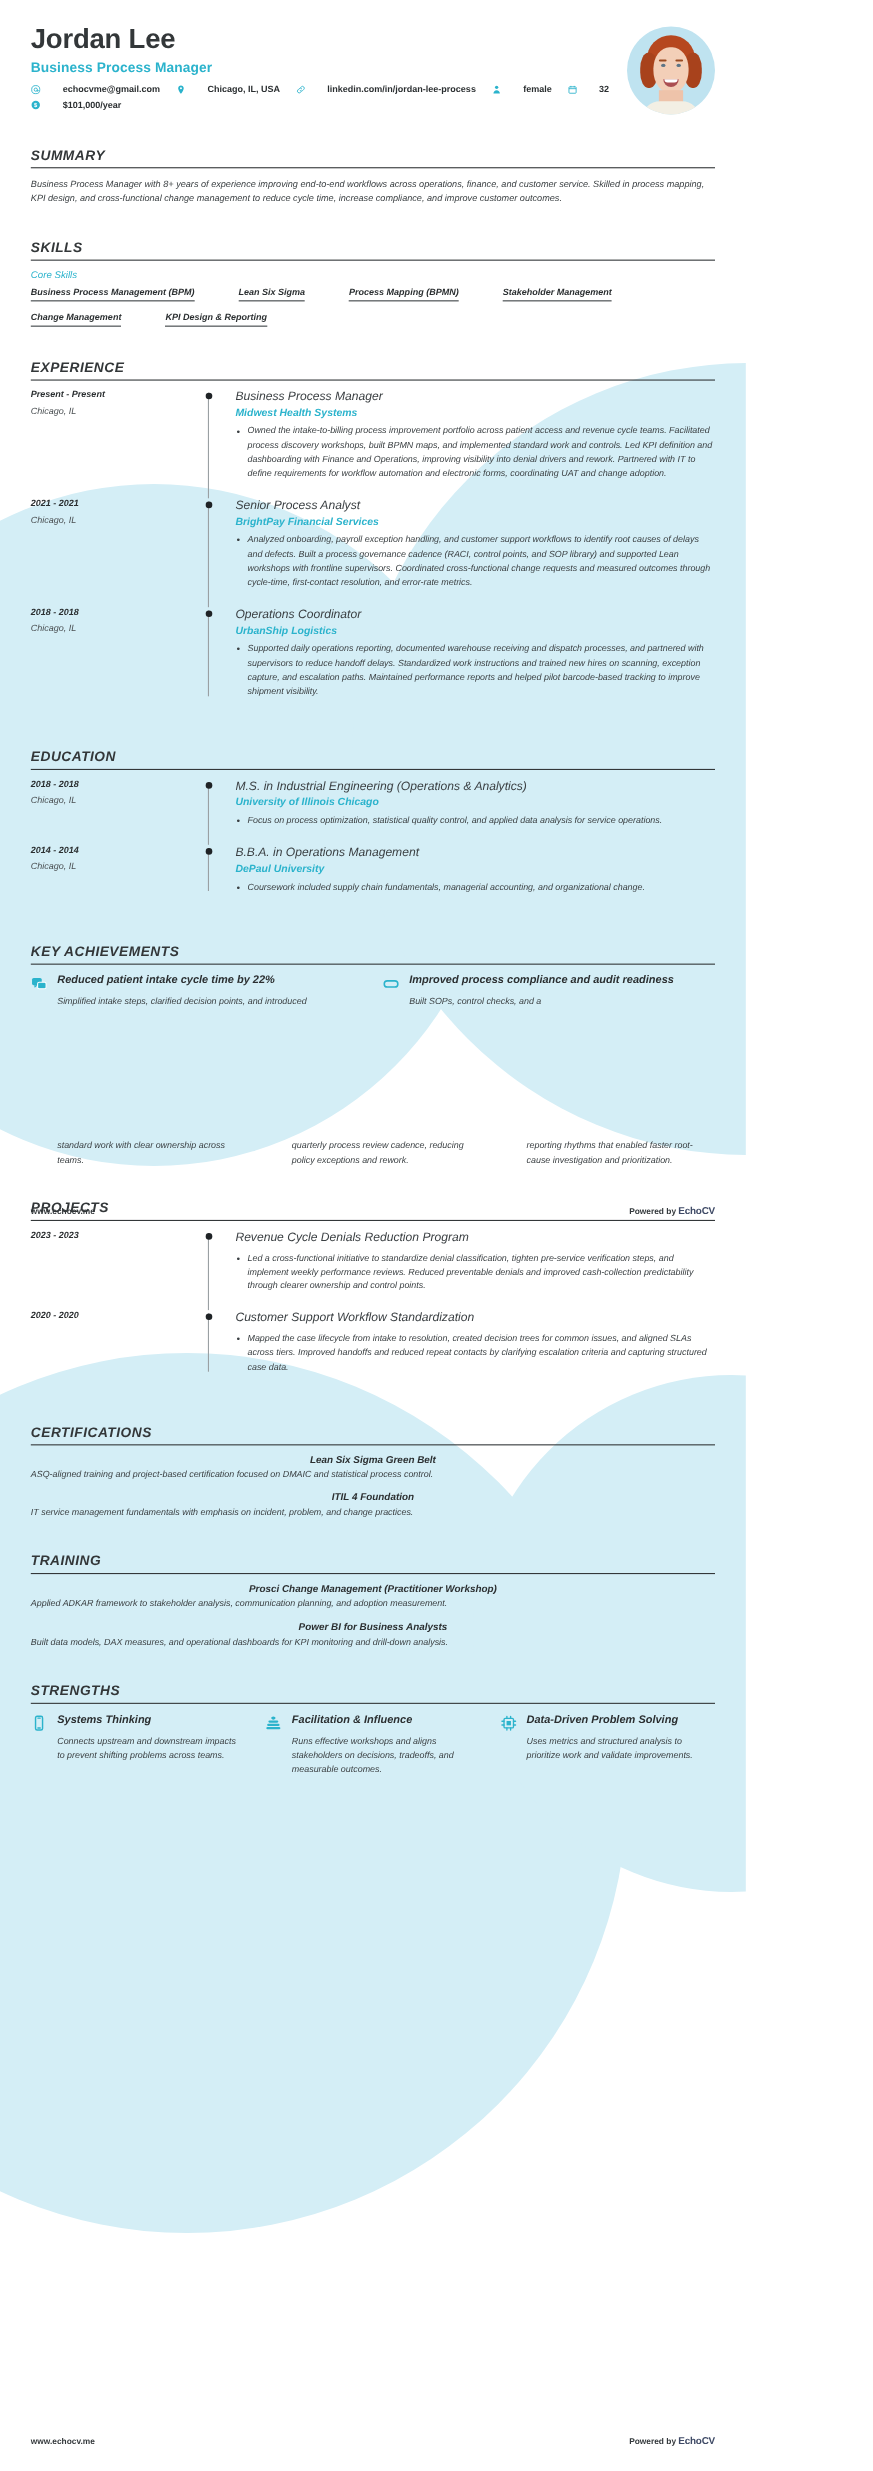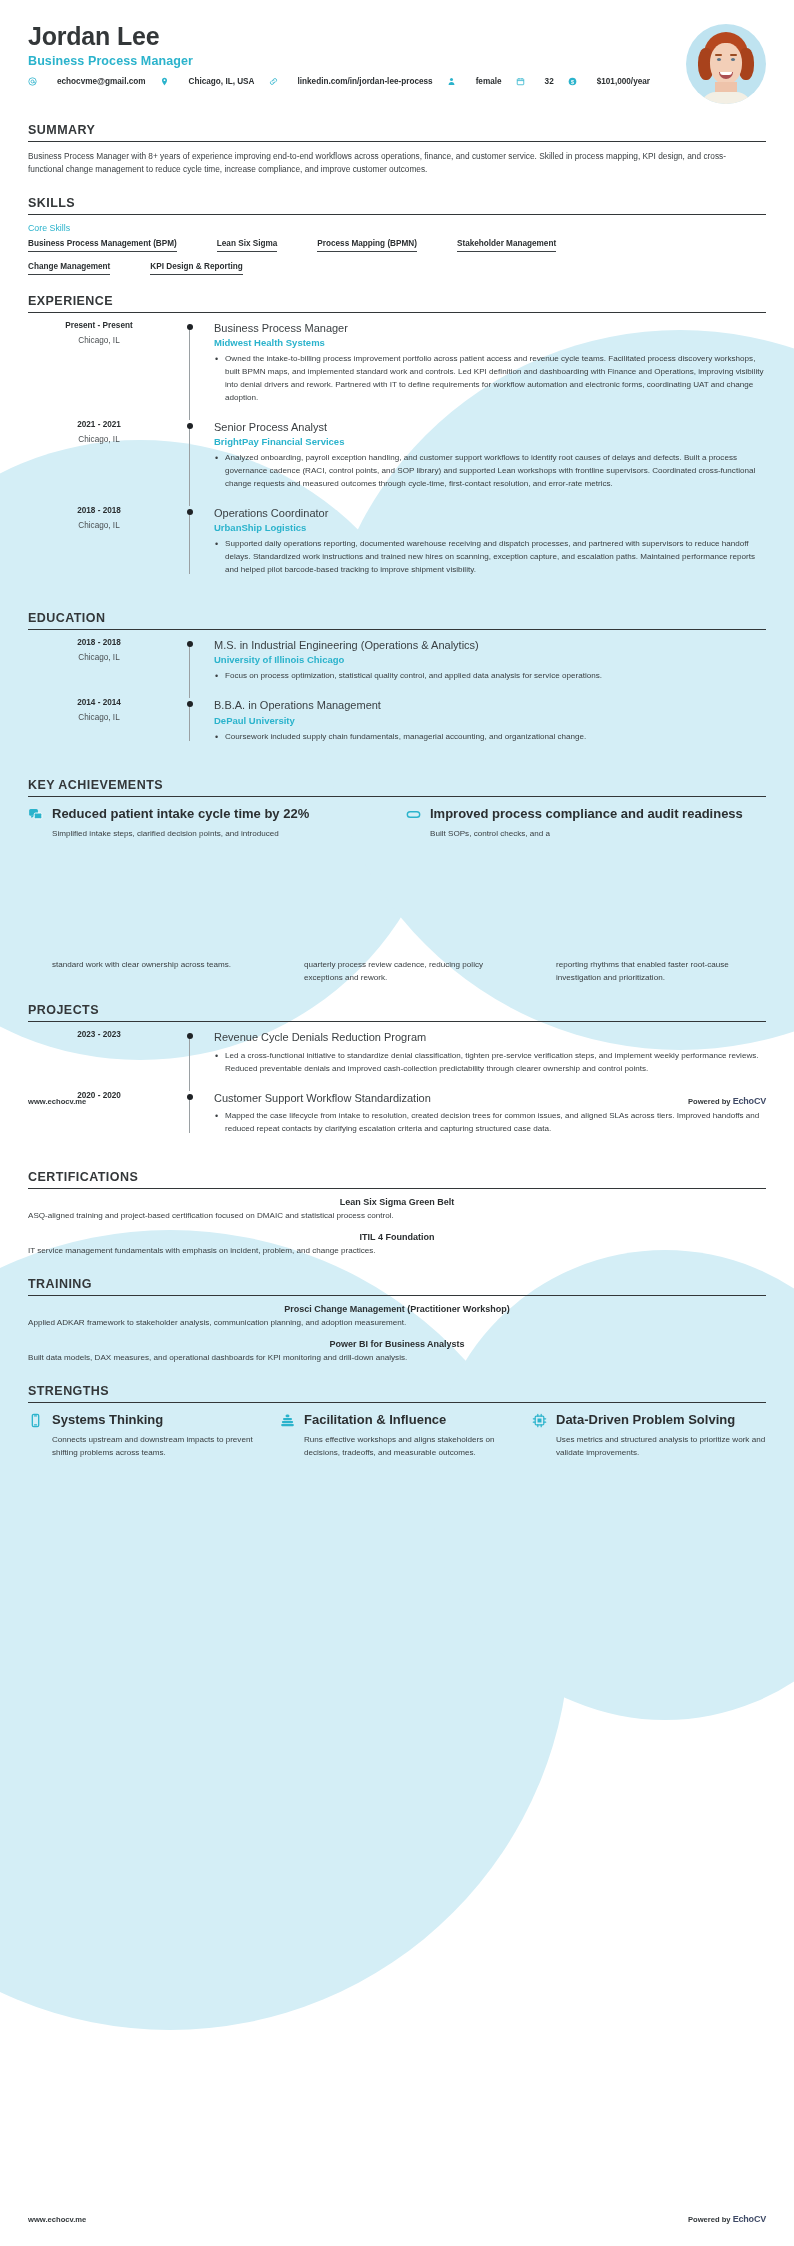--- a/index.html
+++ b/index.html
@@ -4,21 +4,21 @@
 <style>
   * { box-sizing: border-box; margin: 0; padding: 0; }
   html, body {
     width: 794px;
     background: #ffffff;
     font-family: "Liberation Sans", sans-serif;
     color: #2f3437;
   }
   .page {
     position: relative;
-    width: 794px;
+    width: 678px;
     min-height: 2246px;
     overflow: hidden;
     background: #ffffff;
   }
   
   .blob { position: absolute; border-radius: 50%; background: #d4eef6; z-index: 0; }
   .blob-a { width: 620px; height: 620px; left: -170px; top: 440px; }
   .blob-b { width: 720px; height: 720px; left: 320px; top: 330px; }
   .blob-c { width: 800px; height: 800px; left: -230px; top: 1230px; }
   .blob-d { width: 470px; height: 470px; left: 430px; top: 1250px; }
@@ -42,54 +42,54 @@
   .av-eye { position: absolute; width: 4px; height: 3px; border-radius: 50%; background: #5c7486; top: 34px; }
   .av-eye.l { left: 31px; } .av-eye.r { left: 45px; }
   .av-brow { position: absolute; width: 7px; height: 1.6px; border-radius: 2px; background: #9a4b22; top: 30px; }
   .av-brow.l { left: 29px; } .av-brow.r { left: 44px; }
   .av-mouth { position: absolute; left: 33px; top: 48px; width: 14px; height: 7px; border-radius: 0 0 9px 9px; background: #ab4f52; }
   .av-teeth { position: absolute; left: 34px; top: 48px; width: 12px; height: 3px; border-radius: 0 0 5px 5px; background: #fff; }
   .av-neck { position: absolute; left: 29px; top: 58px; width: 22px; height: 16px; background: #eec3aa; }
   .av-shirt { position: absolute; left: 14px; top: 68px; width: 52px; height: 18px; border-radius: 16px 16px 0 0; background: #f3efe4; }
 
   
-  .section { margin-top: 19px; }
+  .section { margin-top: 30px; font-style: italic; }
   .sec-title { font-size: 12.5px; font-weight: bold; letter-spacing: .45px; color: #333739; padding-bottom: 4px; }
   .sec-rule { border-bottom: 1.6px solid #333739; }
   .sec-body { padding-top: 8px; }
 
   .summary-text { font-size: 8.3px; line-height: 1.62; color: #3b4043; max-width: 700px; }
 
   
   .skill-group-label { font-size: 8.8px; color: #2bb3cc; margin-bottom: 6px; }
   .skill-rows { display: flex; flex-wrap: wrap; gap: 10px 40px; }
   .skill { font-size: 8.2px; font-weight: bold; color: #2b2f31; padding-bottom: 3px; border-bottom: 1px solid #3d4245; }
 
   
   .entry { display: flex; position: relative; padding-bottom: 12px; }
-  .entry-left { flex: 0 0 150px; padding-right: 8px; text-align: center; }
+  .entry-left { flex: 0 0 150px; padding-right: 8px; }
   .entry-date { font-size: 8.2px; font-weight: bold; color: #2b2f31; }
   .entry-loc { font-size: 8.2px; color: #4a4f52; margin-top: 6px; }
   .entry-marker { flex: 0 0 32px; position: relative; }
   .entry-marker .dot { position: absolute; left: 9px; top: 3px; width: 6px; height: 6px; border-radius: 50%; background: #1f2326; z-index: 2; }
   .entry-marker .line { position: absolute; left: 11.4px; top: 3px; bottom: -12px; width: 1px; background: #9aa0a3; }
   .entry.last .entry-marker .line { bottom: 6px; }
   .entry-right { flex: 1 1 auto; padding-left: 4px; }
   .entry-title { font-size: 11px; color: #3a3f42; line-height: 1.3; }
   .entry-org { font-size: 9.5px; font-weight: bold; color: #2bb3cc; margin-top: 2px; }
   .bullets { margin-top: 5px; }
   .bullet { position: relative; padding-left: 11px; font-size: 8.1px; line-height: 1.6; color: #3b4043; margin-bottom: 3px; }
   .bullet::before { content: "•"; position: absolute; left: 1px; top: -1px; color: #3b4043; font-size: 9px; }
 
   
   .cards { display: flex; gap: 18px; }
   .card { flex: 1 1 0; display: flex; gap: 8px; }
   .card-ic { flex: 0 0 16px; color: #2bb3cc; padding-top: 2px; }
   .card-ic svg { width: 15px; height: 15px; display: block; }
-  .card-title { font-size: 13px; font-weight: bold; color: #2b2f31; line-height: 1.35; }
+  .card-title { font-size: 10px; font-weight: bold; color: #2b2f31; line-height: 1.35; }
   .card-desc { font-size: 8.1px; line-height: 1.62; color: #3b4043; margin-top: 5px; }
 
   
   .item { margin-bottom: 9px; }
   .item-title { font-size: 9px; font-weight: bold; color: #2b2f31; text-align: center; }
   .item-desc { font-size: 8.1px; line-height: 1.6; color: #3b4043; margin-top: 3px; }
 
   
   .pagefoot { display: flex; justify-content: space-between; align-items: center; padding: 0 28px; position: absolute; left: 0; right: 0; z-index: 3; }
   .pagefoot .url { font-size: 7.6px; font-weight: bold; color: #33383b; }

